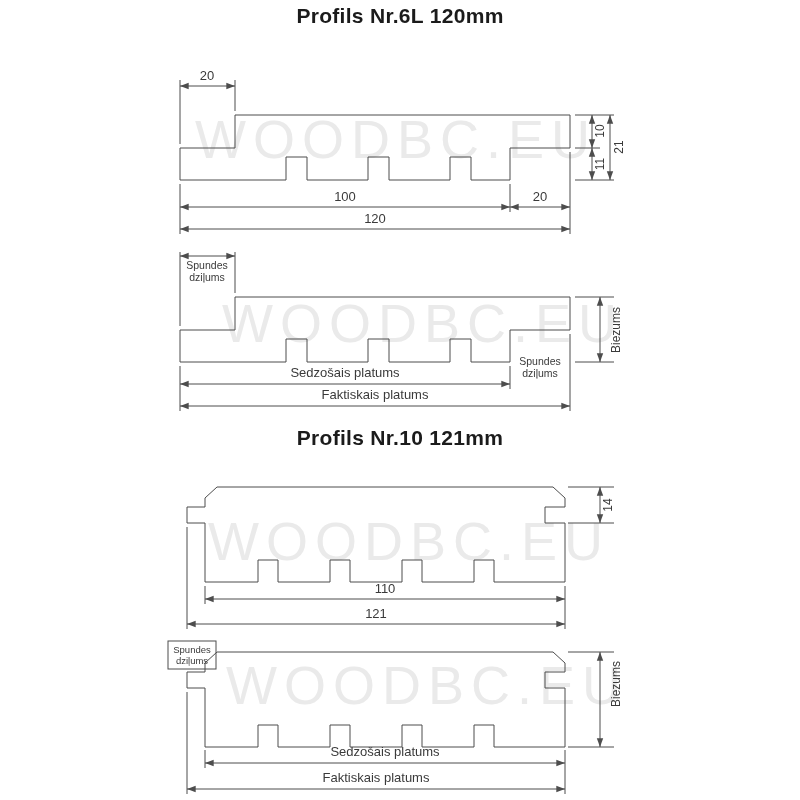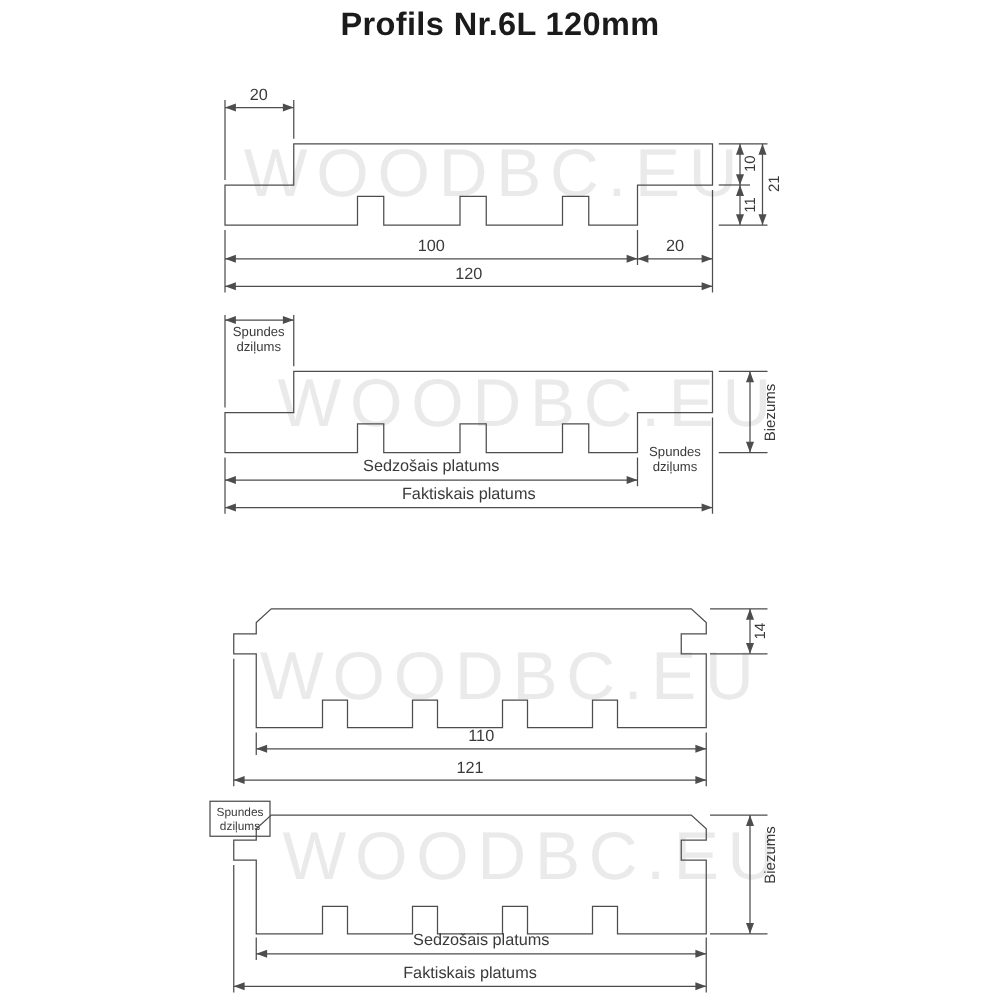--- a/index.html
+++ b/index.html
@@ -1,20 +1,20 @@
 <!DOCTYPE html>
 <html><head>
 <meta charset="utf-8">
 <style>
   * { margin:0; padding:0; box-sizing:border-box; }
   html,body { width:800px; height:800px; background:#ffffff; overflow:hidden;
               font-family:"Liberation Sans", sans-serif; }
   .page { position:relative; width:800px; height:800px; background:#fff; }
   .title { position:absolute; left:0; width:100%; text-align:center;
-           font-size:26px; font-weight:700; color:#1b1b1b; letter-spacing:0.3px; z-index:2; }
+           font-size:21px; font-weight:700; color:#1b1b1b; letter-spacing:0.3px; z-index:2; }
   #title1 { top:4px; }
   #title2 { top:426px; }
   .watermark { position:absolute; font-size:54px; font-weight:400; letter-spacing:7px;
                color:#eaeaea; white-space:nowrap; z-index:0; }
   #wm1 { left:195px; top:108px; }
   #wm2 { left:222px; top:292px; }
   #wm3 { left:208px; top:510px; }
   #wm4 { left:226px; top:654px; }
   svg.drawing { position:absolute; left:0; top:0; z-index:1; }
   svg text { font-family:"Liberation Sans", sans-serif; }
@@ -23,20 +23,21 @@
 <body>
 
 <div class="page">
 
   <div class="watermark" id="wm1">WOODBC.EU</div>
   <div class="watermark" id="wm2">WOODBC.EU</div>
   <div class="watermark" id="wm3">WOODBC.EU</div>
   <div class="watermark" id="wm4">WOODBC.EU</div>
 
   <div class="title" id="title1">Profils Nr.6L 120mm</div>
+  <div class="title" id="title2">Profils Nr.10 121mm</div>
 
   <svg class="drawing" width="800" height="800" viewBox="0 0 800 800">
     <defs>
       <marker id="arr" viewBox="0 0 10 8" markerWidth="10" markerHeight="8" refX="9.2" refY="4" orient="auto-start-reverse" markerUnits="userSpaceOnUse">
         <path d="M0.5,0.8 L9.2,4 L0.5,7.2 Z" fill="#4d4d4d"></path>
       </marker>
     </defs>
 
     <g stroke="#4d4d4d" fill="none" stroke-width="1">
       <path d="M235,115 L570,115 L570,148 L510,148 L510,180 L471,180 L471,157 L450,157 L450,180 L389,180 L389,157 L368,157 L368,180 L307,180 L307,157 L286,157 L286,180 L180,180 L180,148 L235,148 Z"></path>

